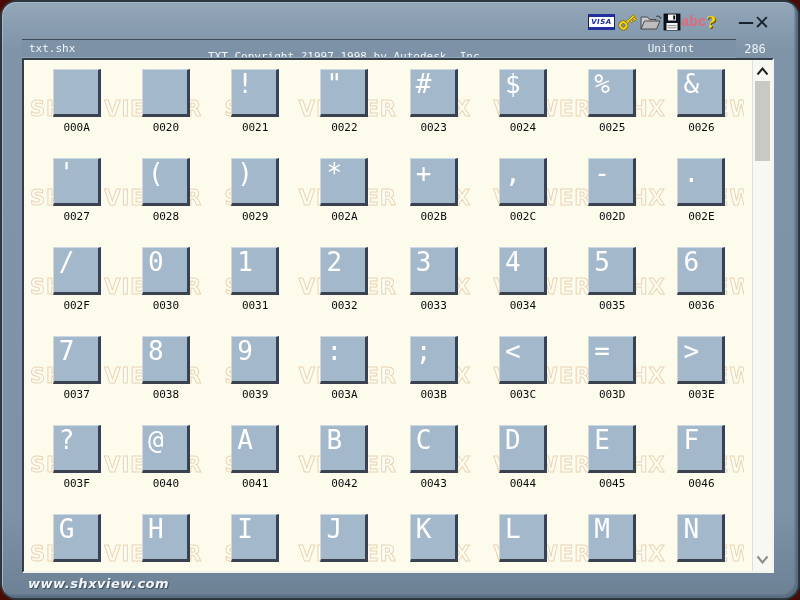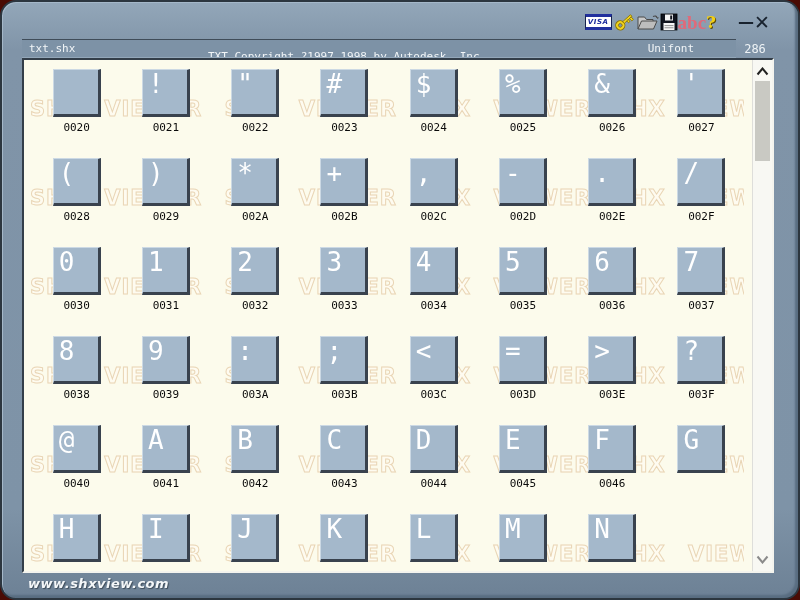--- a/index.html
+++ b/index.html
@@ -36,21 +36,21 @@
   .visa-card {
     width:27px; height:16px; background:#fff;
     border:1px solid #16224c; border-top:3px solid #21309e; border-bottom:3px solid #21309e;
     display:flex; align-items:center; justify-content:center;
   }
   .visa-card span {
     font-family:"DejaVu Sans",sans-serif; font-size:7px; font-weight:bold; font-style:italic;
     color:#1a2a9c; letter-spacing:0.5px; line-height:1;
   }
   .abc-btn {
-    font-family:Liberation Serif, serif; font-size:19px; font-weight:bold;
+    font-family:Liberation Mono, monospace; font-size:14px; font-weight:bold;
     color:#e06a7a; line-height:1;
   }
   .help-btn {
     font-family:"DejaVu Serif","Liberation Serif",serif; font-size:17px; font-weight:bold;
     color:#f3cf14; text-shadow:1px 1px 0 #5f4e06; line-height:1;
   }
   .win-min {
     margin-left:22px; font-family:"DejaVu Sans",sans-serif;
     font-size:16px; font-weight:bold; color:#18222e; line-height:1; letter-spacing:0;
   }
@@ -202,20 +202,26 @@
         <div class="wm-band" style="top: 215px;">SHX VIEWER  SHX VIEWER  SHX VIEWER  SHX VIEWER  SHX VIEWER  SHX VIEWER  SHX VIEWER  </div>
         <div class="wm-band" style="top: 304px;">SHX VIEWER  SHX VIEWER  SHX VIEWER  SHX VIEWER  SHX VIEWER  SHX VIEWER  SHX VIEWER  </div>
         <div class="wm-band" style="top: 393px;">SHX VIEWER  SHX VIEWER  SHX VIEWER  SHX VIEWER  SHX VIEWER  SHX VIEWER  SHX VIEWER  </div>
         <div class="wm-band" style="top: 482px;">SHX VIEWER  SHX VIEWER  SHX VIEWER  SHX VIEWER  SHX VIEWER  SHX VIEWER  SHX VIEWER  </div>
       </div>
     <div class="glyph-grid">
         <div class="glyph-cell">
           <div class="glyph-tile">
             <span class="glyph-char"></span>
           </div>
+          <div class="glyph-code">000A</div>
+        </div>
+        <div class="glyph-cell">
+          <div class="glyph-tile">
+            <span class="glyph-char"></span>
+          </div>
           <div class="glyph-code">0020</div>
         </div>
         <div class="glyph-cell">
           <div class="glyph-tile">
             <span class="glyph-char">!</span>
           </div>
           <div class="glyph-code">0021</div>
         </div>
         <div class="glyph-cell">
           <div class="glyph-tile">

